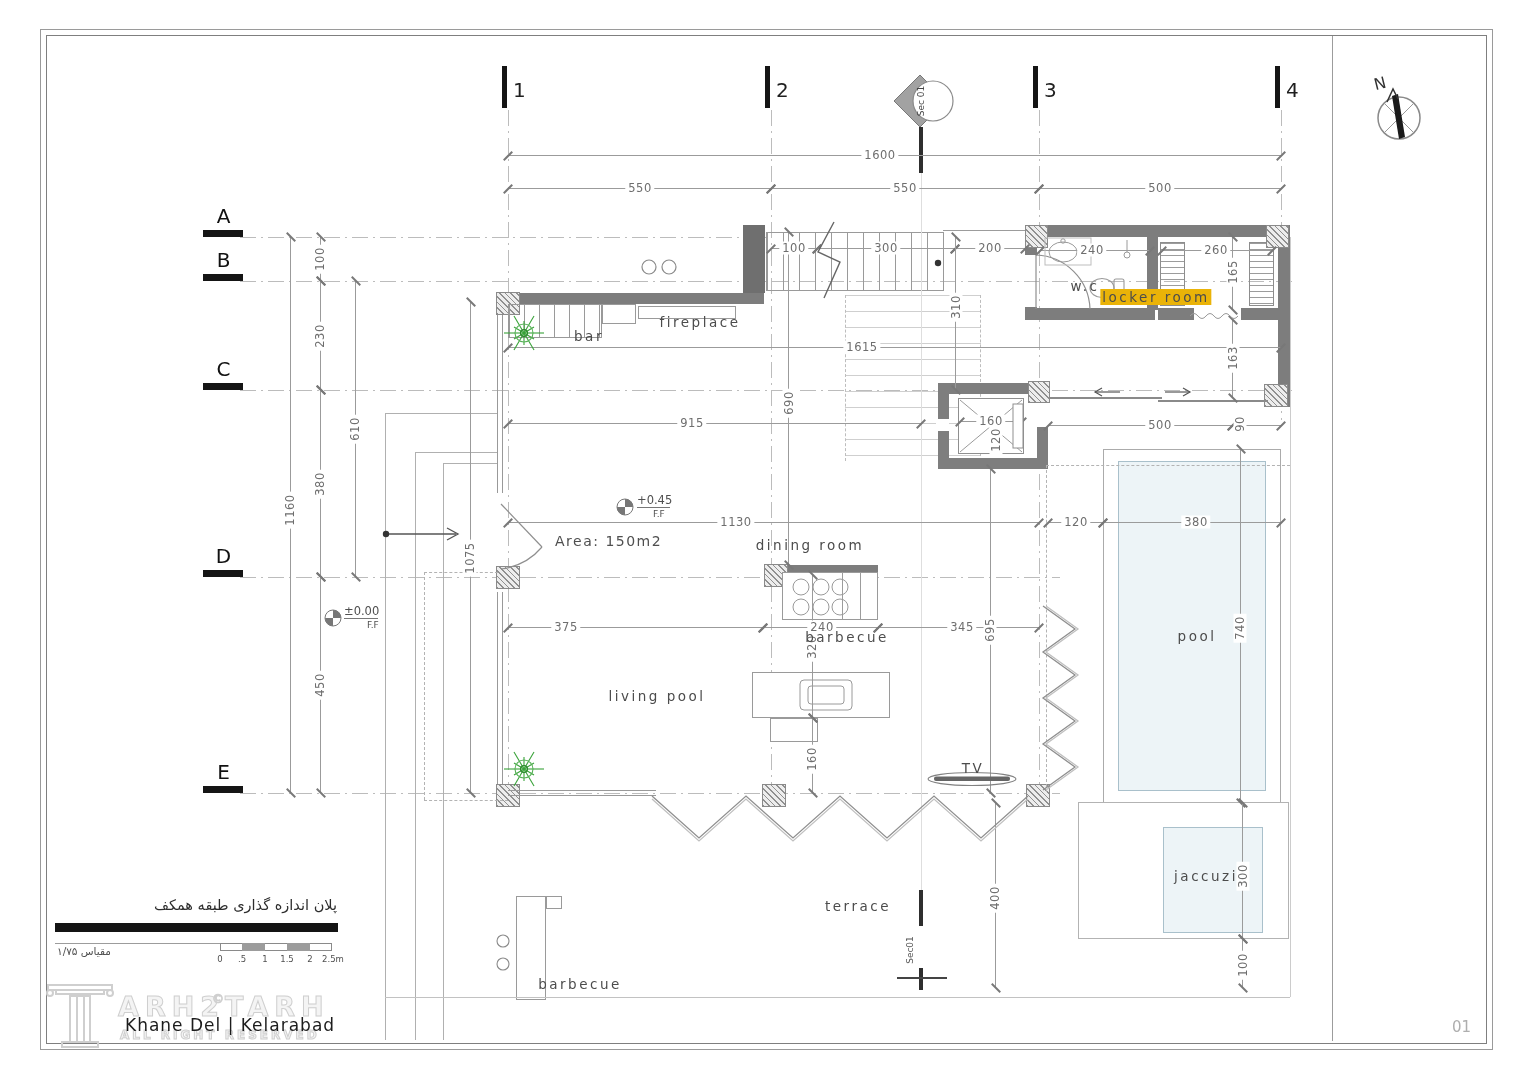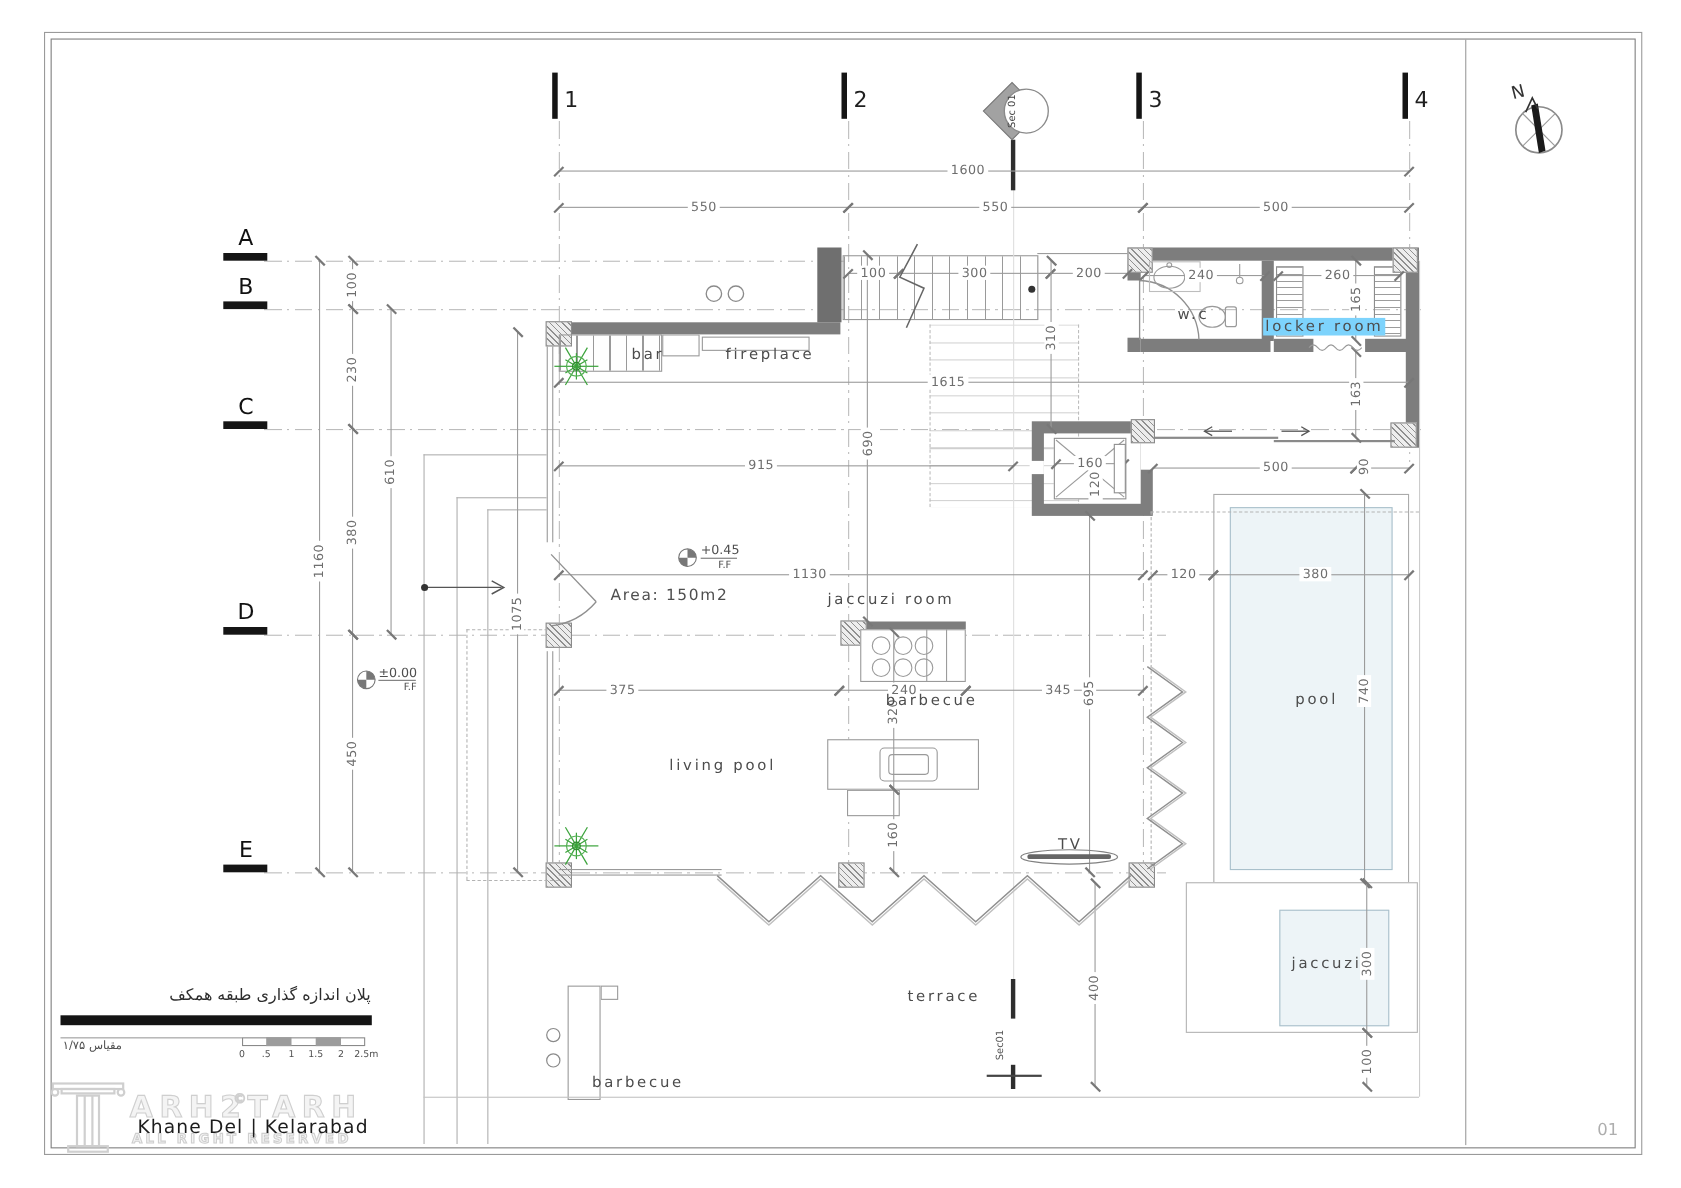--- a/index.html
+++ b/index.html
@@ -363,25 +363,25 @@
   <div class="dlb rot" style="left:470px;top:558px">1075</div>
   <div class="dlb rot" style="left:990px;top:630px">695</div>
   <div class="dlb" style="left:1160px;top:425px">500</div>
   <div class="dlb rot" style="left:1240px;top:424px">90</div>
   <div class="dlb" style="left:991px;top:421px">160</div>
   <div class="dlb rot" style="left:996px;top:440px">120</div>
   <div class="dlb rot" style="left:1243px;top:876px">300</div>
   <div class="dlb rot" style="left:1243px;top:965px">100</div>
   <div class="dlb rot" style="left:995px;top:898px">400</div>
 
-  <div class="room" style="left:589px;top:322px">bar</div>
+  <div class="room" style="left:589px;top:336px">bar</div>
   <div class="room" style="left:700px;top:322px">fireplace</div>
   <div class="room" style="left:1085px;top:286px">w.c</div>
-  <div class="room" style="left:1204px;top:297px;background:#7dd3fc;padding:0 2px">locker room</div>
-  <div class="room" style="left:810px;top:545px">jaccuzi room</div>
+  <div class="room" style="left:1156px;top:297px;background:#eab308;padding:0 2px">locker room</div>
+  <div class="room" style="left:810px;top:545px">dining room</div>
   <div class="room" style="left:847px;top:637px">barbecue</div>
   <div class="room" style="left:657px;top:696px">living pool</div>
   <div class="room" style="left:1197px;top:636px">pool</div>
   <div class="room" style="left:1206px;top:876px">jaccuzi</div>
   <div class="room" style="left:858px;top:906px">terrace</div>
   <div class="room" style="left:580px;top:984px">barbecue</div>
   <div class="room" style="left:973px;top:768px">TV</div>
 
   <div class="note" style="left:555px;top:533px;font-size:14px;letter-spacing:1.5px">Area: 150m2</div>
 

